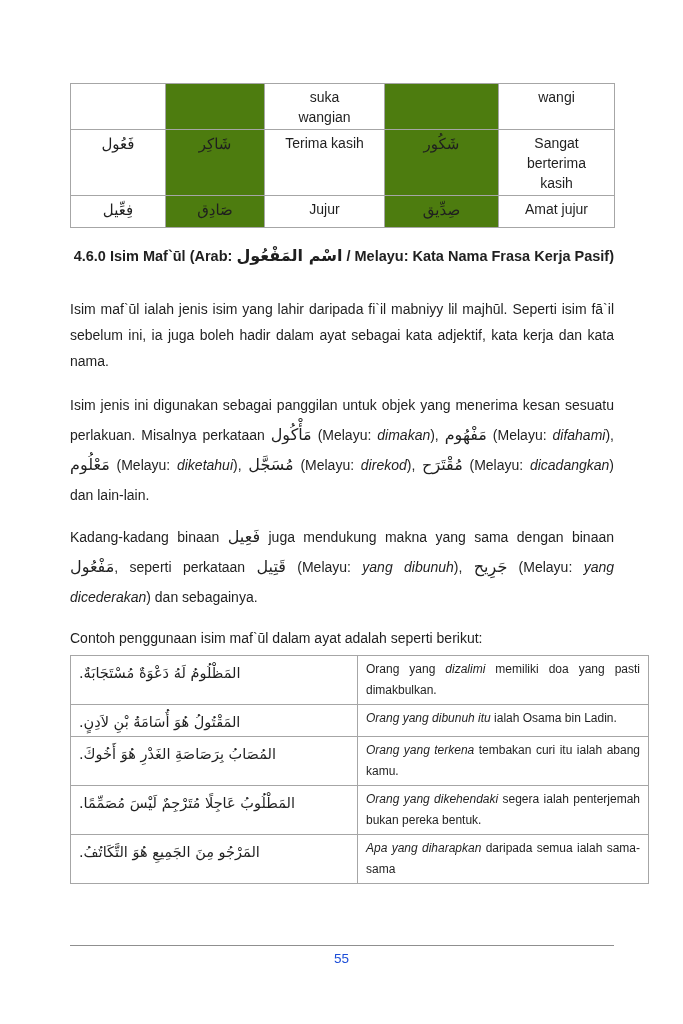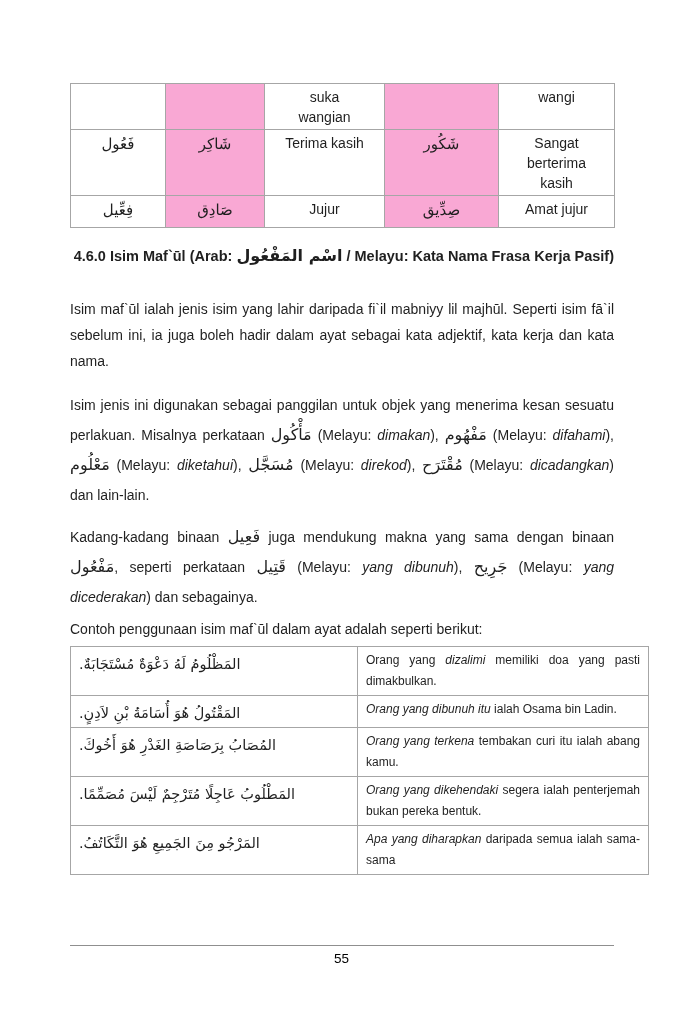--- a/index.html
+++ b/index.html
@@ -16,21 +16,21 @@
   }
   
   table{border-collapse:collapse;table-layout:fixed;}
   .morph-table{width:544px;}
   .morph-table td{
     border:1px solid #a6a6a6;
     vertical-align:top;
     text-align:center;
     padding:3px 3px 2px;
   }
-  .morph-table td.shade{background:#f9a8d4;}
+  .morph-table td.shade{background:#4d7c0f;}
   .morph-table td.la-cell{
     font-size:14px;line-height:20px;white-space:pre-line;
   }
   .morph-table td.ar-cell{
     font-family:Liberation Serif, serif;
     font-size:15px;line-height:22px;
     direction:rtl;
   }
   .morph-table tr{min-height:28px;}
   .morph-table td{height:26px;}
@@ -43,21 +43,21 @@
   }
   .section-heading .ar{font-weight:bold;font-size:16px;}
   p.body-par{
     font-size:14px;
     text-align:justify;
     margin:0 0 16px;
     line-height:26px;
   }
   p.arabic-lines{line-height:30px;margin-bottom:12px;}
   p.no-gap{margin-bottom:4px;line-height:26px;}
-  p.tight{margin-bottom:4px;}
+  p.tight{margin-bottom:13px;}
   .ar{
     font-family:"DejaVu Sans",sans-serif;
     font-size:16px;
     direction:rtl;unicode-bidi:embed;
     line-height:1;
   }
   .it{font-style:italic;}
   .bd{font-weight:normal;}
   
   .examples-table{width:544px;}
@@ -82,21 +82,21 @@
     padding:3px 8px;
   }
   .examples-table td.malay.stretch{text-align-last:justify;}
   
   .footer-rule{
     position:absolute;left:70px;right:69px;top:945px;
     border-top:1px solid #8f8f8f;height:0;
   }
   .page-number{
     position:absolute;left:0;right:0;top:951px;
-    text-align:center;font-size:13.5px;color:#000000;
+    text-align:center;font-size:13.5px;color:#1d4ed8;
   }
 </style>
 </head>
 <body>
 
 <div class="page">
 
   <table class="morph-table">
     <colgroup>
       <col style="width:95px">

